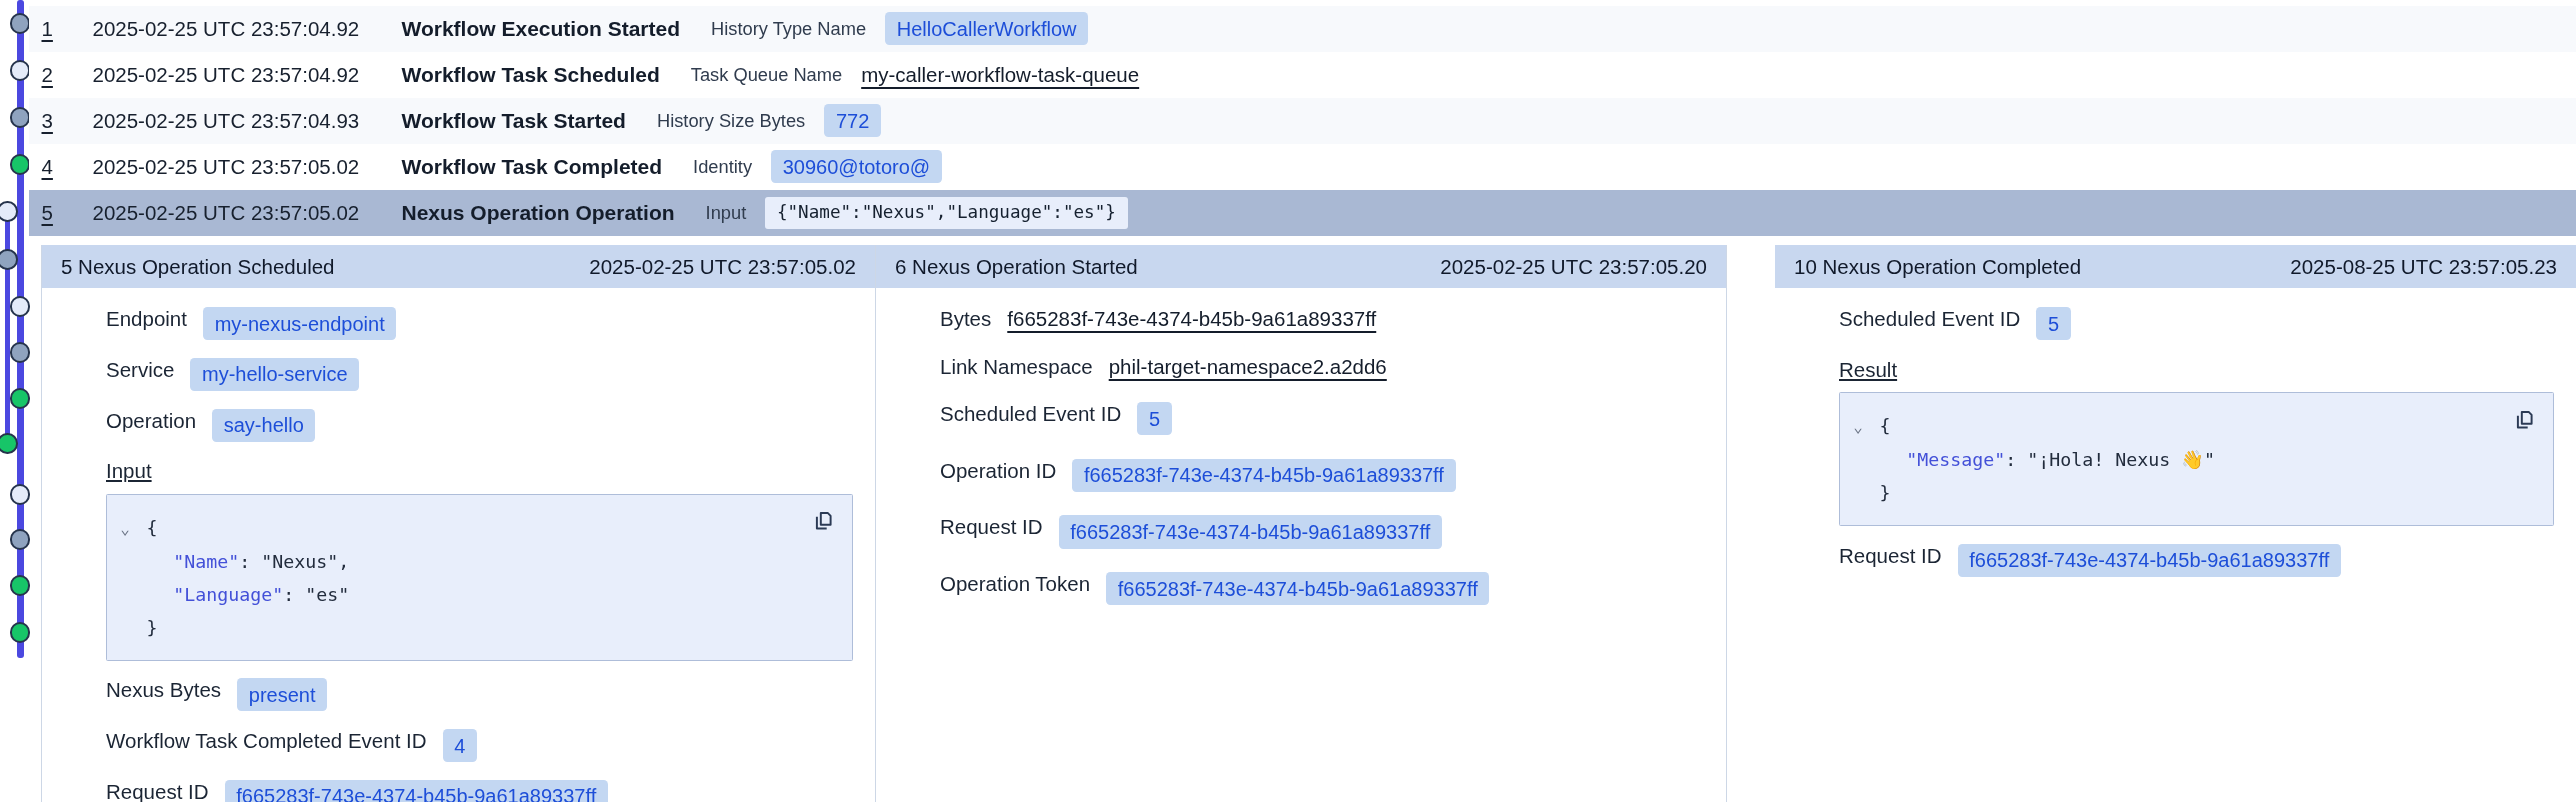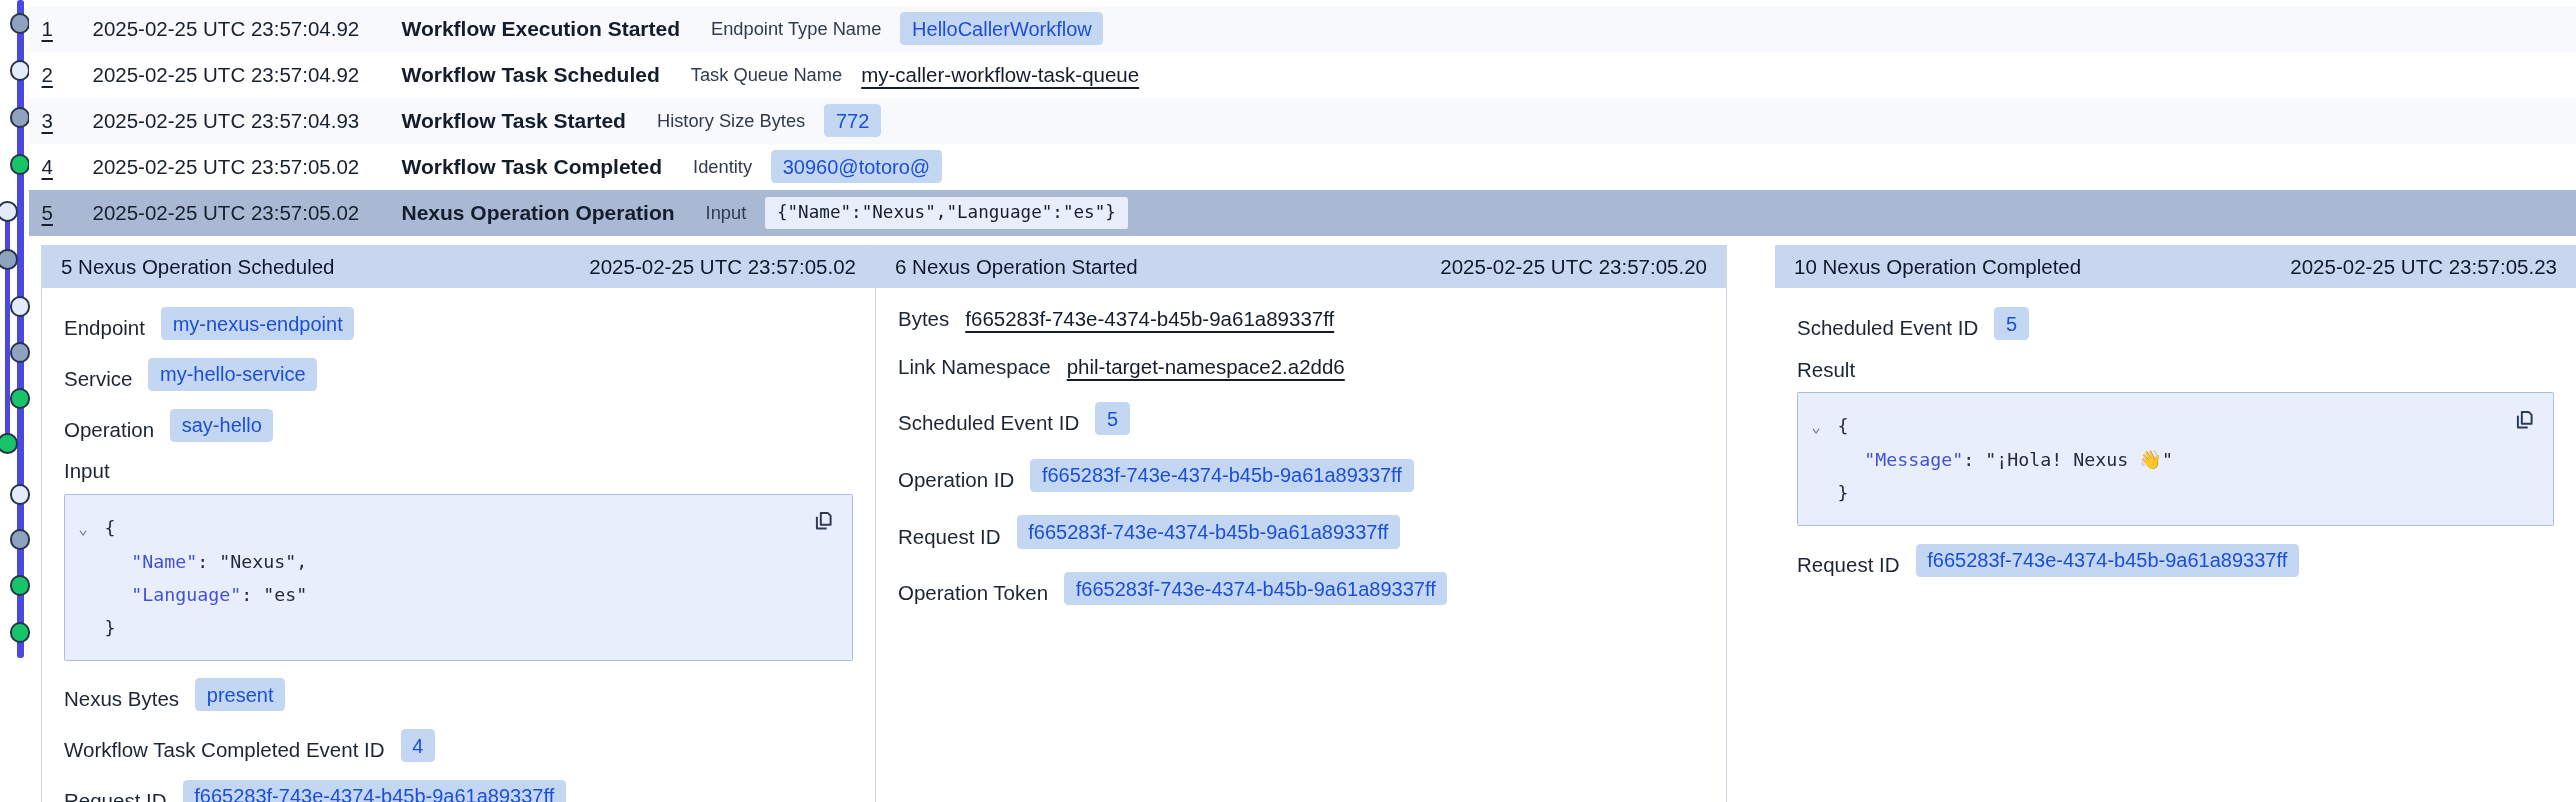--- a/index.html
+++ b/index.html
@@ -38,26 +38,26 @@
   
   .panels{position:absolute;left:41px;top:245px;right:0;bottom:0;display:flex;z-index:3;}
   .panel{border-left:1.5px solid var(--panelbd);display:flex;flex-direction:column;min-width:0;}
   .panel.p1{width:834px;flex:none;}
   .panel.p2{width:851px;flex:none;}
   .panel.p3{flex:1;padding-left:48px;}
   .phead{height:43px;background:var(--hdr);display:flex;align-items:center;justify-content:space-between;padding:0 19px;flex:none;}
   .phead .ptitle{font-size:20.5px;color:#10192a;}
   .phead .ptime{font-size:20.5px;color:#10192a;}
   .pbody{padding:19px 22px 0 22px;overflow:hidden;flex:1;}
-  .field{display:flex;align-items:flex-end;margin-bottom:17.6px;}
+  .field{display:flex;align-items:flex-start;margin-bottom:17.6px;margin-left:42px;}
   .p2 .field{margin-bottom:23.5px;}
   .flabel{font-size:20.5px;color:#1b2534;white-space:nowrap;}
   .fval{margin-left:16px;white-space:nowrap;}
   .field.colfield{display:block;}
-  .field.colfield .flabel{display:block;margin-bottom:10.3px;}
+  .field.colfield .flabel{display:block;margin-bottom:10.3px;text-decoration:underline;}
 
   
   .codeblock{position:relative;background:var(--codebg);border:1.5px solid var(--codebd);border-radius:1.5px;
              padding:16px 19px 16px 13.2px;font-family:"DejaVu Sans Mono",monospace;font-size:18.3px;line-height:33px;color:#222c3d;}
   .jline{display:flex;align-items:baseline;}
   .chev{width:26.4px;color:#6b7485;font-size:16px;flex:none;cursor:pointer;}
   .jindent{padding-left:53px;}
   .jclose{padding-left:26.4px;}
   .jkey{color:var(--key);}
   .copybtn{position:absolute;top:11.7px;right:13.2px;background:none;border:none;cursor:pointer;line-height:0;padding:2.9px;}
@@ -86,21 +86,21 @@
       <div class="tl-dot green" style="left: 9.5px; top: 575px;"></div>
       <div class="tl-dot green" style="left: 9.5px; top: 622px;"></div>
     </div>
 
   <div class="rows">
 
     <div class="event-row alt">
       <a class="num">1</a>
       <span class="time">2025-02-25 UTC 23:57:04.92</span>
       <span class="etitle">Workflow Execution Started</span>
-      <span class="ilabel">Endpoint Type Name</span>
+      <span class="ilabel">History Type Name</span>
       <span class="ival"><span class="badge">HelloCallerWorkflow</span></span>
     </div>
 
     <div class="event-row">
       <a class="num">2</a>
       <span class="time">2025-02-25 UTC 23:57:04.92</span>
       <span class="etitle">Workflow Task Scheduled</span>
       <span class="ilabel">Task Queue Name</span>
       <span class="ival"><a class="linkval">my-caller-workflow-task-queue</a></span>
     </div>
@@ -224,21 +224,21 @@
         <div class="field">
           <span class="flabel">Operation Token</span>
           <span class="fval"><span class="badge">f665283f-743e-4374-b45b-9a61a89337ff</span></span>
         </div>
       </div>
     </section>
 
     <section class="panel p3">
       <header class="phead">
         <span class="ptitle">10 Nexus Operation Completed</span>
-        <span class="ptime">2025-02-25 UTC 23:57:05.23</span>
+        <span class="ptime">2025-08-25 UTC 23:57:05.23</span>
       </header>
       <div class="pbody">
         <div class="field">
           <span class="flabel">Scheduled Event ID</span>
           <span class="fval"><span class="badge">5</span></span>
         </div>
 
         <div class="field colfield">
           <span class="flabel">Result</span>
           <div class="codeblock">

